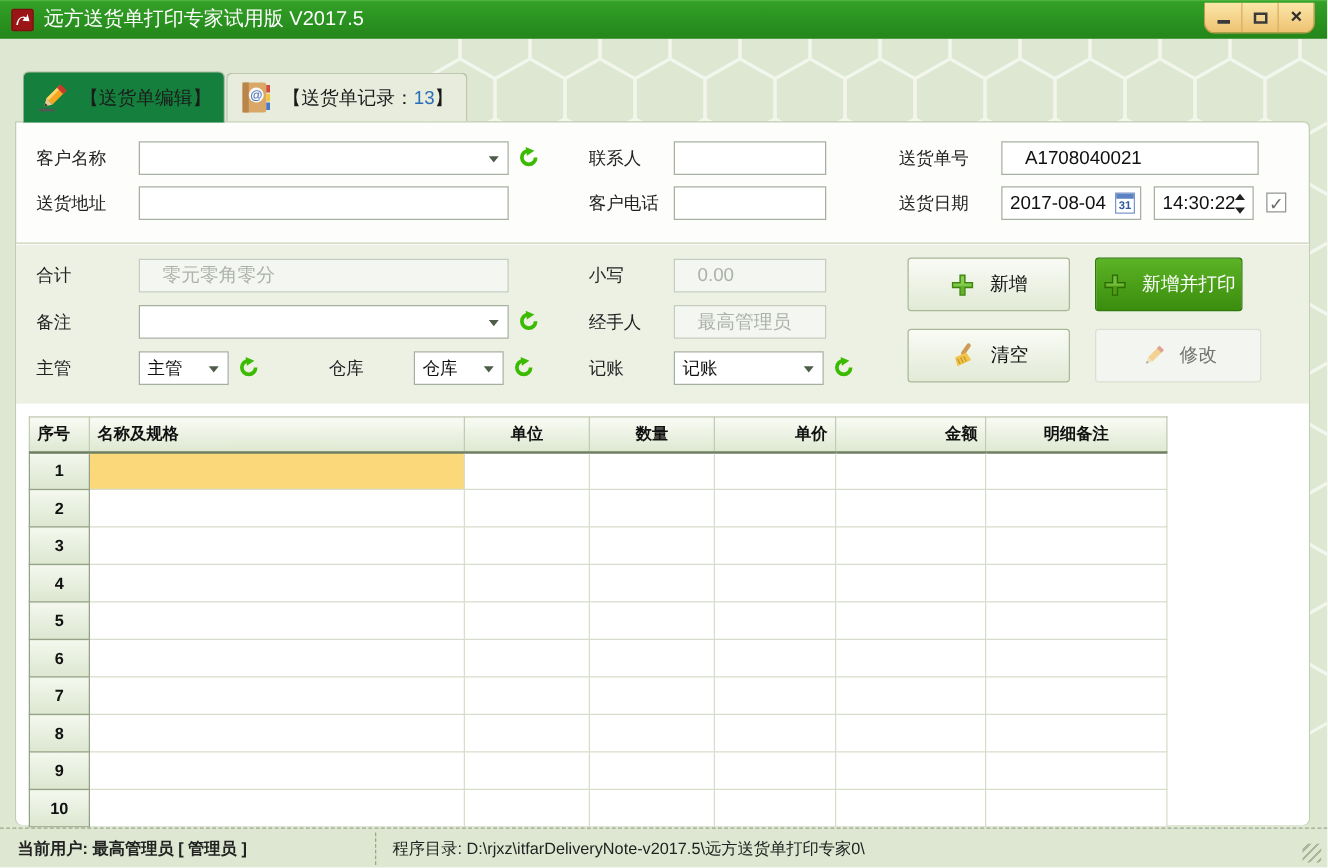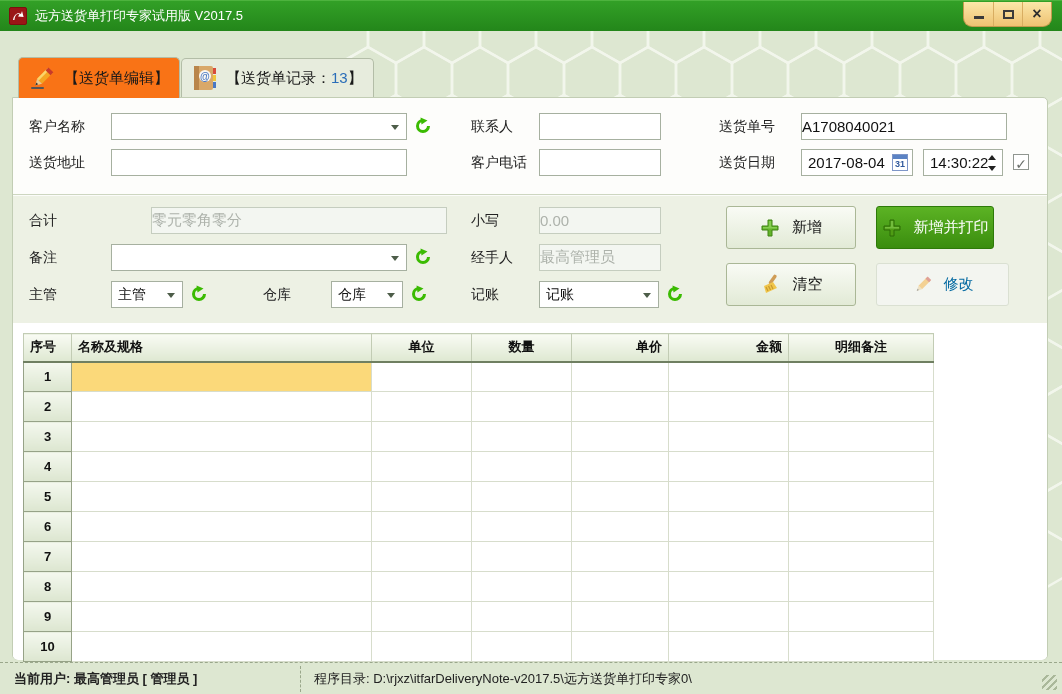--- a/index.html
+++ b/index.html
@@ -6,54 +6,54 @@
   html,body { width:1062px; height:694px; }
   body { font-family:"Liberation Sans","DejaVu Sans",sans-serif; }
   .window { position:relative; width:1062px; height:694px; background:#dde7d1; overflow:hidden; }
 
   
   .titlebar { position:absolute; left:0; top:0; width:100%; height:31px; z-index:3;
     background:linear-gradient(#33a127,#23861a); box-shadow:inset 0 1px 0 #4db33e;
     display:flex; align-items:center; }
   .app-icon { width:18px; height:18px; margin:0 8px 0 9px; background:#9a1616; border:1px solid #7c0f0f;
     border-radius:2px; position:relative; }
-  .title-text { color:#fff; font-size:13px; }
+  .title-text { color:#fff; font-size:16px; }
   .win-controls { position:absolute; right:10px; top:2px; height:25px; display:flex; z-index:4;
     background:linear-gradient(#fbe7a9,#eec272); border:1px solid #c49a4e; border-top:none;
     border-radius:0 0 9px 9px; overflow:hidden; }
   .win-btn { width:29px; height:100%; display:flex; align-items:center; justify-content:center;
     border-left:1px solid #d8ad61; cursor:pointer; }
   .win-btn:first-child { border-left:none; }
   .glyph-min { width:10px; height:3px; background:#3a3a3a; margin-top:6px; }
   .glyph-max { width:11px; height:9px; border:2px solid #3a3a3a; }
   .glyph-close { color:#2e2e2e; font-size:16px; font-weight:bold; line-height:1; }
 
   
   .hex-svg { position:absolute; left:340px; top:31px; z-index:0; }
 
   
   .tab { position:absolute; top:57px; height:40px; display:flex; align-items:center; gap:9px;
     padding-left:10px; border:1px solid #b3bda7; border-bottom:none; border-radius:5px 5px 0 0;
     cursor:pointer; z-index:2; }
-  .tab-edit { left:18px; width:162px; background:#f97316; height:41px; }
+  .tab-edit { left:18px; width:162px; background:#15803d; height:41px; }
   .tab-records { left:181px; width:193px; background:#e7ecdd; height:39px; top:58px; }
   .tab-label { font-size:15px; color:#1a1a1a; }
   .tab-count { color:#2a6db8; }
 
   
   .panel { position:absolute; left:12px; top:97px; width:1036px; height:563px; z-index:1;
     background:#fdfdfb; border:1px solid #c2cdb4; border-radius:0 5px 5px 5px; }
   .section-mid { position:absolute; left:0; top:96px; width:100%; height:129px;
     background:#edf1e4; border-top:1px solid #cdd6c0; box-shadow:inset 0 1px 0 #fbfcf9; }
   .table-zone { position:absolute; left:0; top:225px; width:100%; height:337px;
     background:#fff; border-radius:0 0 5px 5px; }
 
   .lbl { position:absolute; height:27px; line-height:27px; font-size:14px; color:#222; white-space:nowrap; }
   .input { position:absolute; height:27px; border:1px solid #a6b0a0; background:#fff; color:#111;
-    font:15px "Liberation Sans","DejaVu Sans",sans-serif; padding:0 0; outline:none; }
+    font:15px "Liberation Sans","DejaVu Sans",sans-serif; padding:0 18px; outline:none; }
   .input.readonly { background:#f3f6f1; color:#adb2ab; border-color:#c5cdbf; }
   .combo { position:absolute; height:27px; border:1px solid #a6b0a0; background:#fff; cursor:default; }
   .combo .val { font-size:14px; line-height:25px; padding-left:6px; color:#111; }
   .combo .arrow { position:absolute; right:7px; top:11px; width:0; height:0;
     border-left:4px solid transparent; border-right:4px solid transparent; border-top:5px solid #4d5d49; }
   .refresh { position:absolute; width:18px; height:18px; cursor:pointer; }
 
   .datefield,.timefield { position:absolute; height:27px; border:1px solid #a6b0a0; background:#fff; }
   .datefield .dtext,.timefield .dtext { font-size:15px; line-height:25px; padding-left:6px; color:#111; }
   .cal-icon { position:absolute; right:4px; top:4px; width:16px; height:17px; border:1px solid #7e96c8;
@@ -67,21 +67,21 @@
     border-left:4px solid transparent; border-right:4px solid transparent; border-top:5px solid #222; }
   .checkbox { position:absolute; width:16px; height:16px; border:1px solid #909690; background:#fff;
     cursor:pointer; text-align:center; }
   .checkbox span { font-size:14px; font-weight:bold; color:#6b6f6b; line-height:14px; }
 
   .btn { position:absolute; width:130px; height:43px; border:1px solid #aab796; border-radius:3px;
     background:linear-gradient(#f9fbf5,#e2ead6); display:flex; align-items:center; justify-content:center;
     gap:12px; font-size:15px; color:#111; cursor:pointer; }
   .btn.green { width:118px; background:linear-gradient(#5cb324,#3a8d0e); border-color:#2d7a08; }
   .btn.green .btn-label { color:#fff; }
-  .btn.disabled { background:#f3f5f0; border-color:#dae0d2; color:#0369a1; cursor:default; }
+  .btn.disabled { background:#f3f5f0; border-color:#dae0d2; color:#737373; cursor:default; }
 
   
   table { border-collapse:collapse; position:absolute; left:10px; top:10px; table-layout:fixed; }
   th { height:28px; background:linear-gradient(#f9fbf4,#dee8d1); border-right:1px solid #c2ccb4;
     border-top:1px solid #c2ccb4; border-bottom:2px solid #6f7f61; font-size:13px; font-weight:bold;
     color:#111; padding:0 6px; white-space:nowrap; }
   th:first-child { border-left:1px solid #c2ccb4; }
   td { height:30px; border-right:1px solid #d7ddcc; border-bottom:1px solid #d7ddcc; background:#fff; }
   td.num { background:linear-gradient(#f4f8ee,#dce6d0); border:1px solid #96a287; border-top:none;
     font-weight:bold; font-size:13px; text-align:center; color:#111; }
@@ -352,21 +352,21 @@
     <div class="timefield" style="left:910px;top:51px;width:80px">
       <div class="dtext">14:30:22</div>
       <div class="spinner">
           <span class="spin-up"></span>
           <span class="spin-down"></span>
         </div>
     </div>
     <div class="checkbox" style="left:1000px;top:56px"><span>✓</span></div>
 
     <span class="lbl" style="left:16px;top:109px">合计</span>
-    <input class="input readonly" style="left: 98px; top: 109px; width: 296px; margin-left: 40px;" readonly="" value="零元零角零分">
+    <input class="input readonly" style="left: 98px; top: 109px; width: 296px;" readonly="" value="零元零角零分">
     <span class="lbl" style="left:458px;top:109px">小写</span>
     <input class="input readonly" style="left: 526px; top: 109px; width: 122px;" readonly="" value="0.00">
     <div class="btn" style="left:713px;top:108px">
       <svg width="20" height="20" viewBox="0 0 20 20">
           <path d="M8 2 h4 v6 h6 v4 h-6 v6 h-4 v-6 H2 V8 h6 Z" fill="#64b32a" stroke="#3f8412" stroke-width="1"></path>
           <path d="M8.8 3 h2.4 v6 H17 v1.6 H3 V9 h5.8 Z" fill="#8ed45c" opacity="0.8"></path>
         </svg>
       <span class="btn-label">新增</span>
     </div>
     <div class="btn green" style="left:863px;top:108px">

